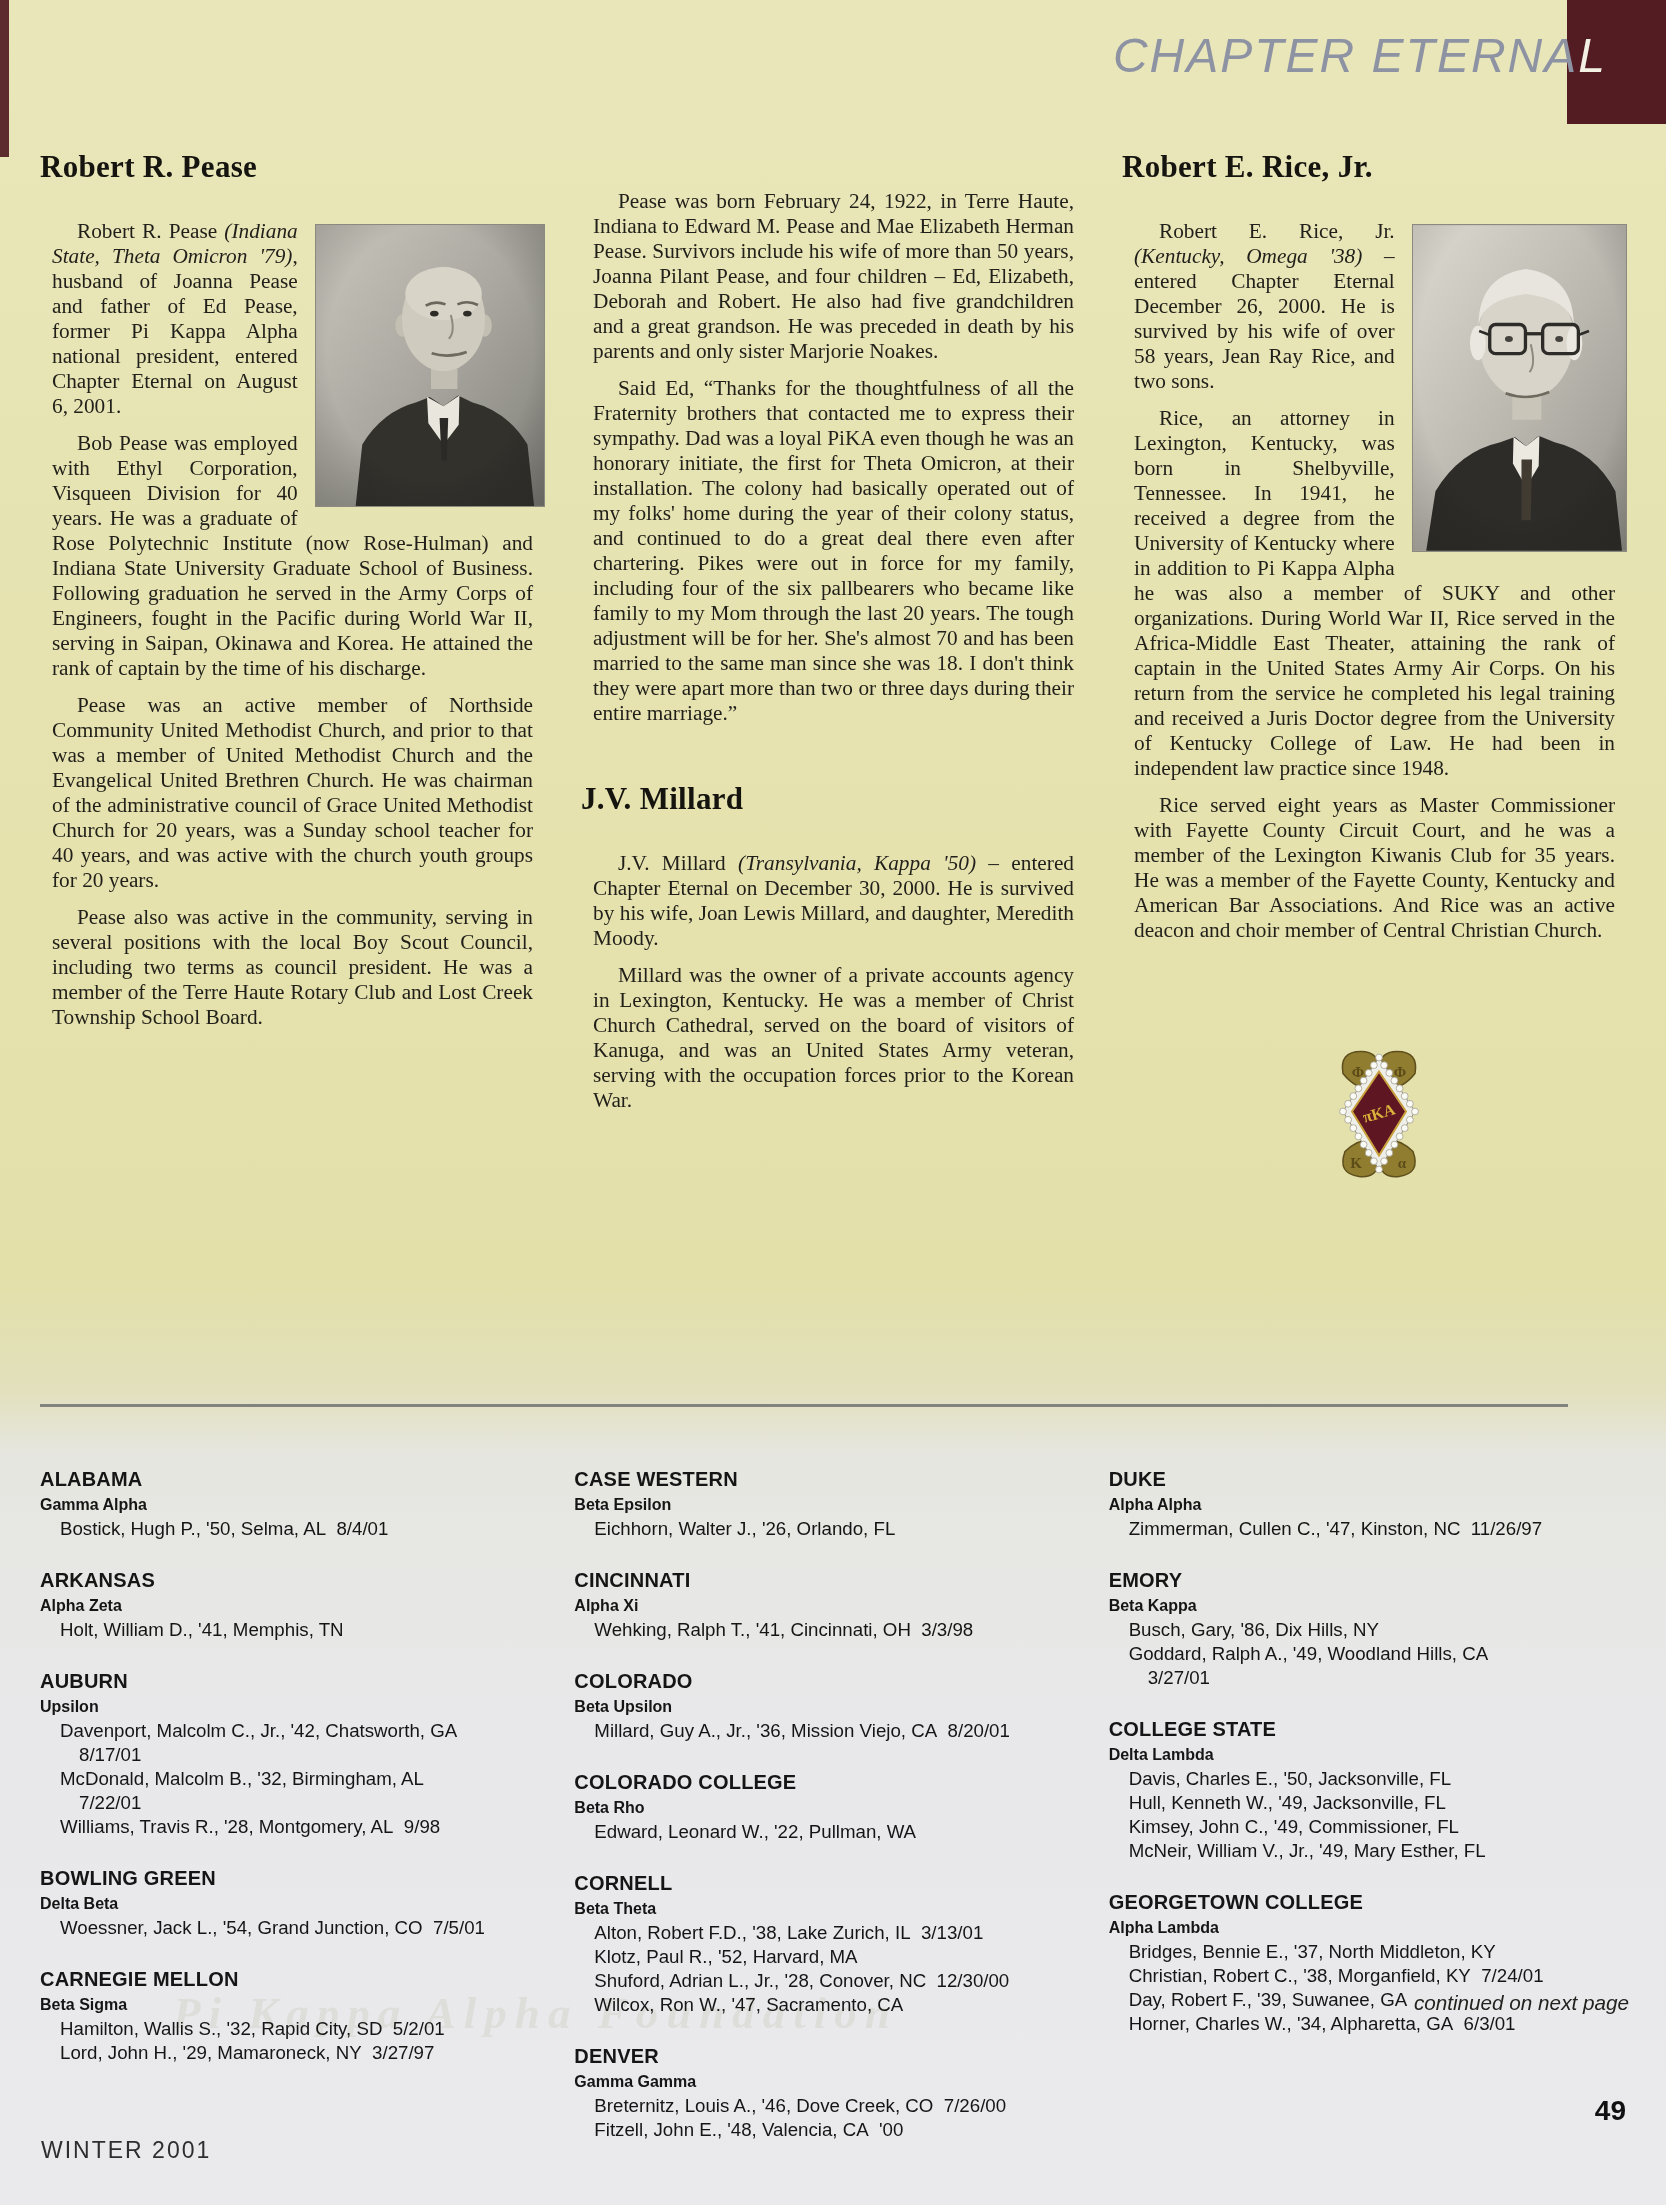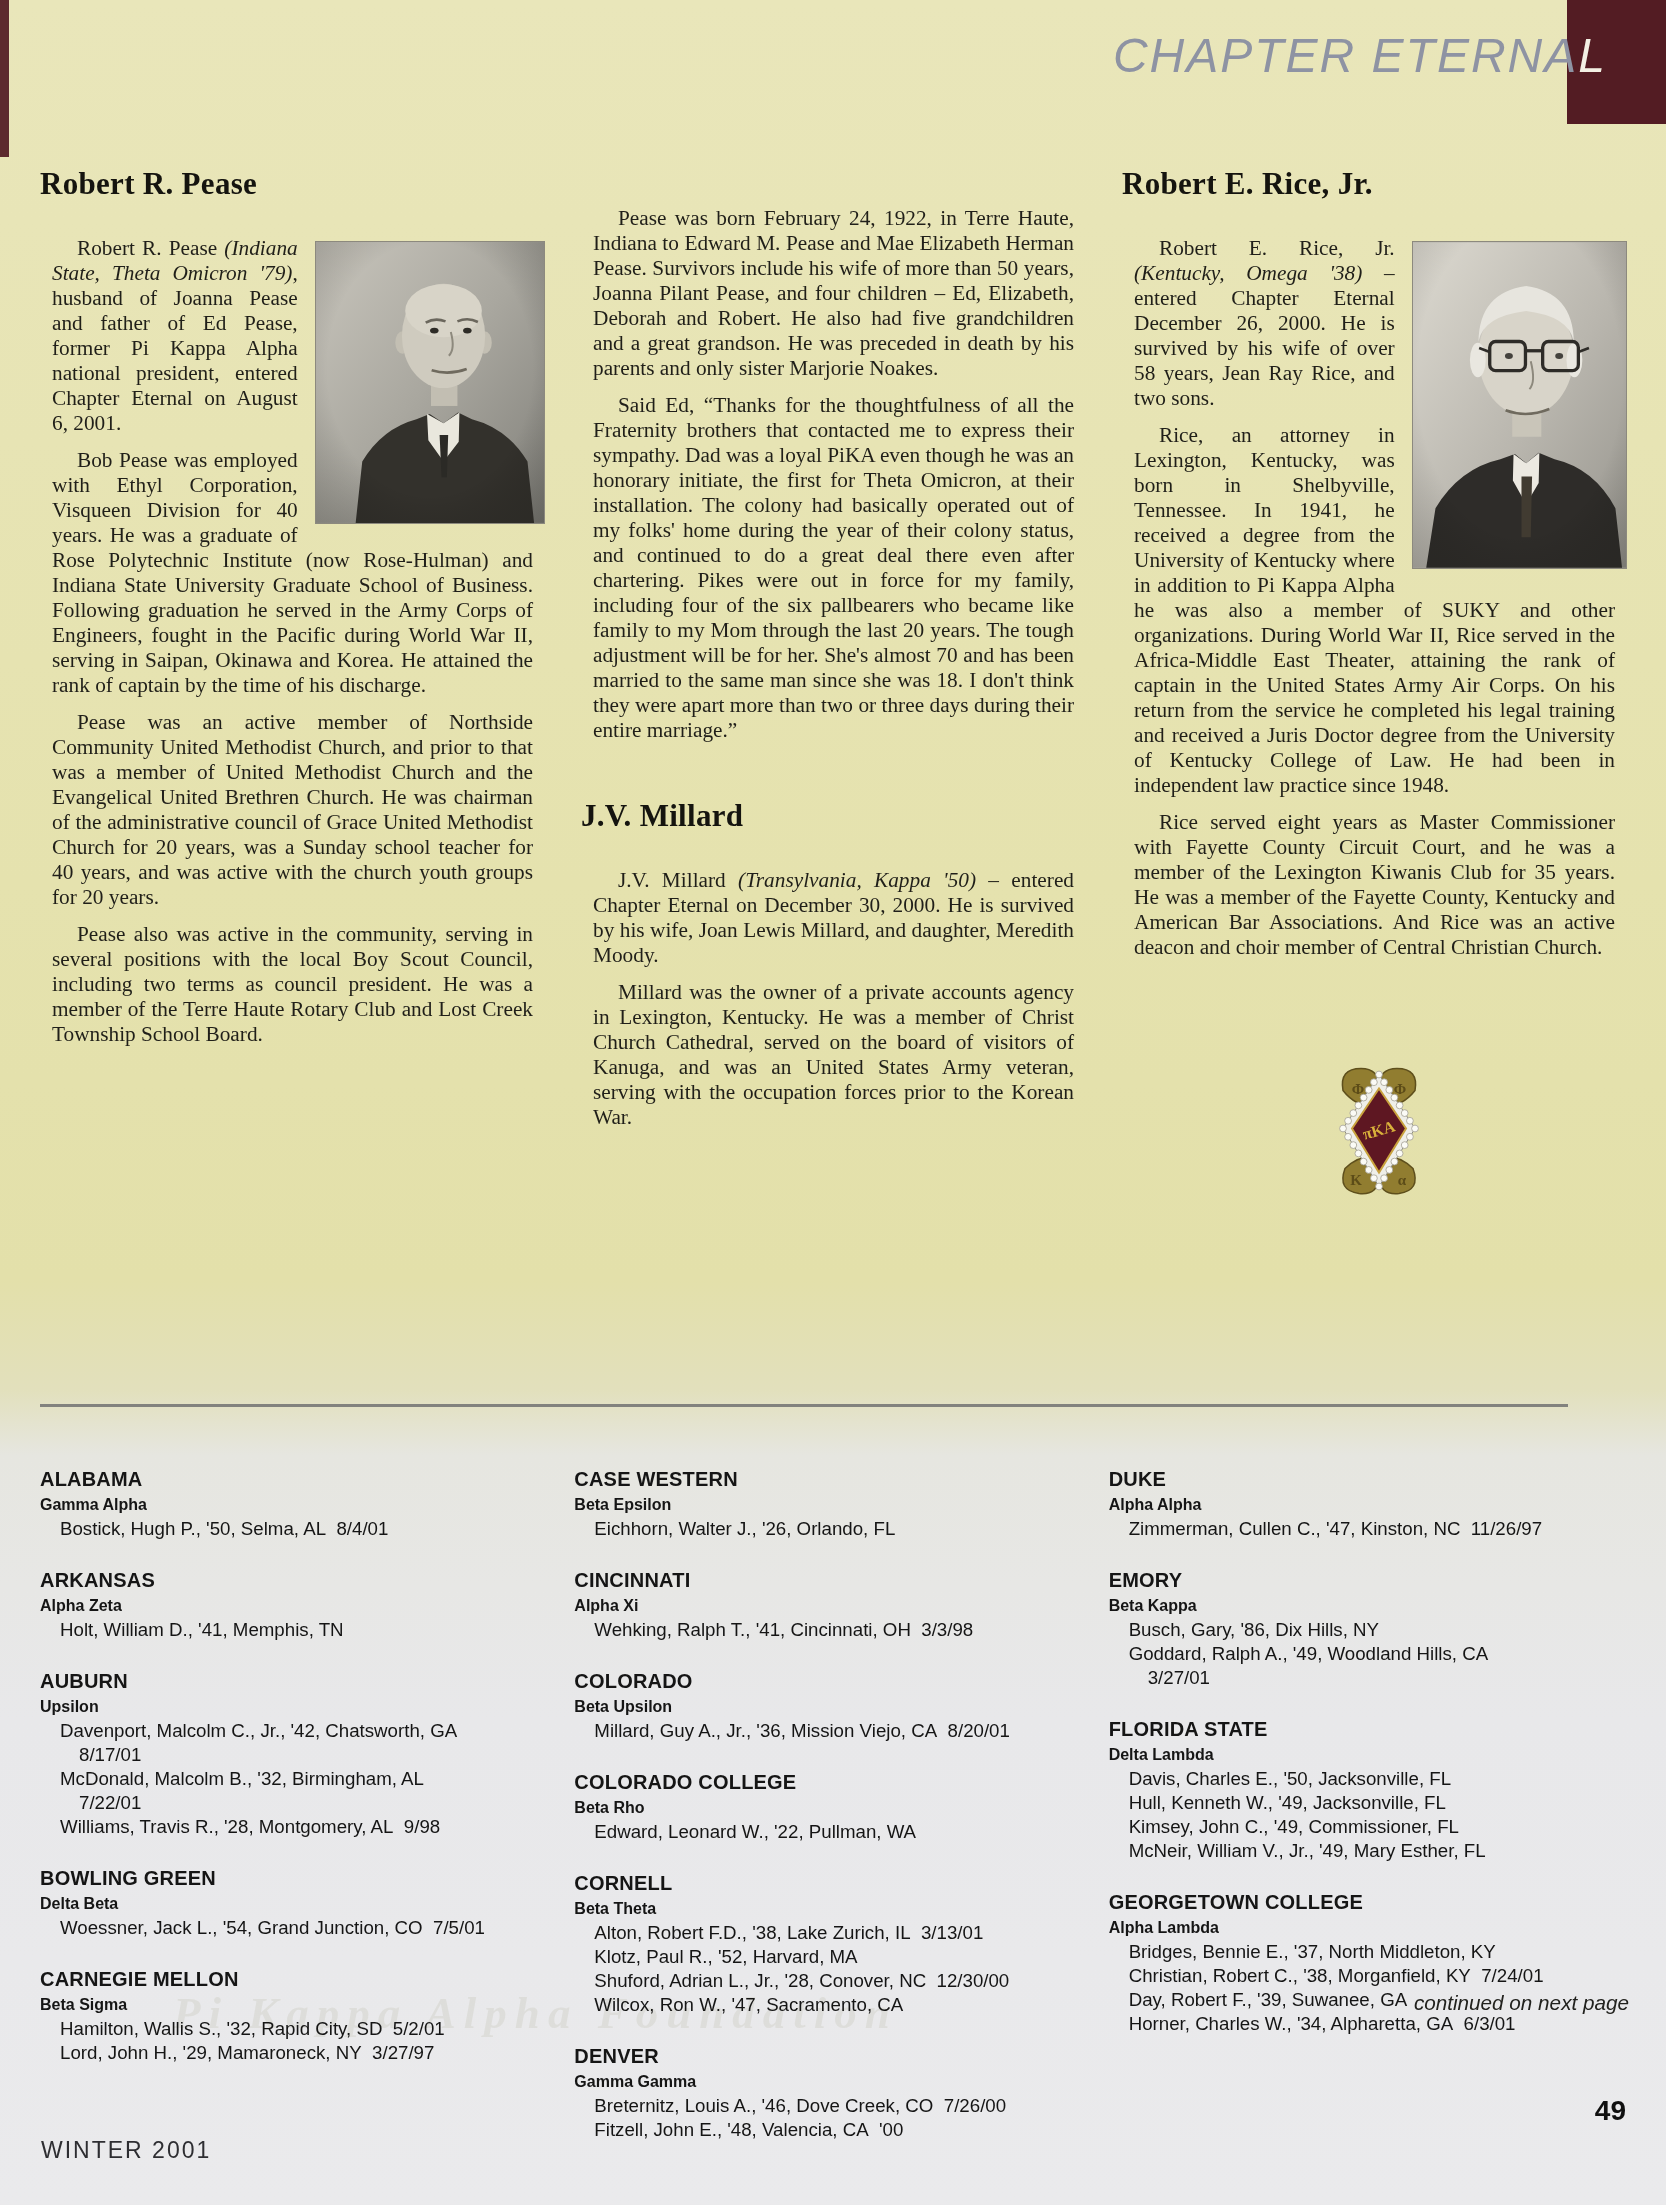--- a/index.html
+++ b/index.html
@@ -8,21 +8,21 @@
        font-family:"Liberation Serif", serif;background:#e5e2b0;}
   .page{position:absolute;inset:0;
     background:linear-gradient(180deg,#e9e6ba 0%,#e5e2ae 40%,#e3e0aa 58%,#e2e0bc 63%,#e6e6e0 66%,#e8e8ea 78%,#eaeaec 100%);}
   .corner-sliver{position:absolute;left:0;top:0;width:8.7px;height:157px;background:#5d2a2e;}
   .header-block{position:absolute;left:1567px;top:0;width:99px;height:124px;background:#531c23;}
   .header-title{position:absolute;top:28px;right:59px;
     font-family:"Liberation Sans", sans-serif;font-size:48px;font-weight:400;
     letter-spacing:2px;color:#8e93a3;white-space:nowrap;font-style:italic;}
   .header-title .last{color:#f3f0e4;}
 
-  .articles{position:absolute;left:40px;top:167px;width:1587px;height:1234px;
+  .articles{position:absolute;left:40px;top:150px;width:1587px;height:1234px;
     display:flex;gap:36px;}
   .article-col{flex:1;min-width:0;color:#201f19;}
   .article-col:nth-child(2){padding-top:27px;}
   .obit-heading{font:700 31px/1.1 "Liberation Serif", serif;color:#15140f;
     margin:0 0 35px 0;letter-spacing:0.3px;}
   .article-col p + .obit-heading{margin-top:56px;}
   .body-para{font-size:21.3px;line-height:25px;text-align:justify;text-indent:25px;margin:12px;}
   .body-para em{font-style:italic;}
   .portrait{float:right;margin:5.3px 0 9.3px 17.3px;border:0.7px solid #8c897e;box-sizing:border-box;
     background:#a9a79f;}
@@ -316,21 +316,21 @@
           <div class="chapter">Beta Kappa</div>
           <div class="entry">
             <div class="entry-line">Busch, Gary, '86, Dix Hills, NY</div>
           </div>
           <div class="entry">
             <div class="entry-line">Goddard, Ralph A., '49, Woodland Hills, CA</div>
             <div class="entry-cont">3/27/01</div>
           </div>
         </div>
         <div class="group">
-          <div class="school">FLORIDA STATE</div>
+          <div class="school">COLLEGE STATE</div>
           <div class="chapter">Delta Lambda</div>
           <div class="entry">
             <div class="entry-line">Davis, Charles E., '50, Jacksonville, FL</div>
           </div>
           <div class="entry">
             <div class="entry-line">Hull, Kenneth W., '49, Jacksonville, FL</div>
           </div>
           <div class="entry">
             <div class="entry-line">Kimsey, John C., '49, Commissioner, FL</div>
           </div>

